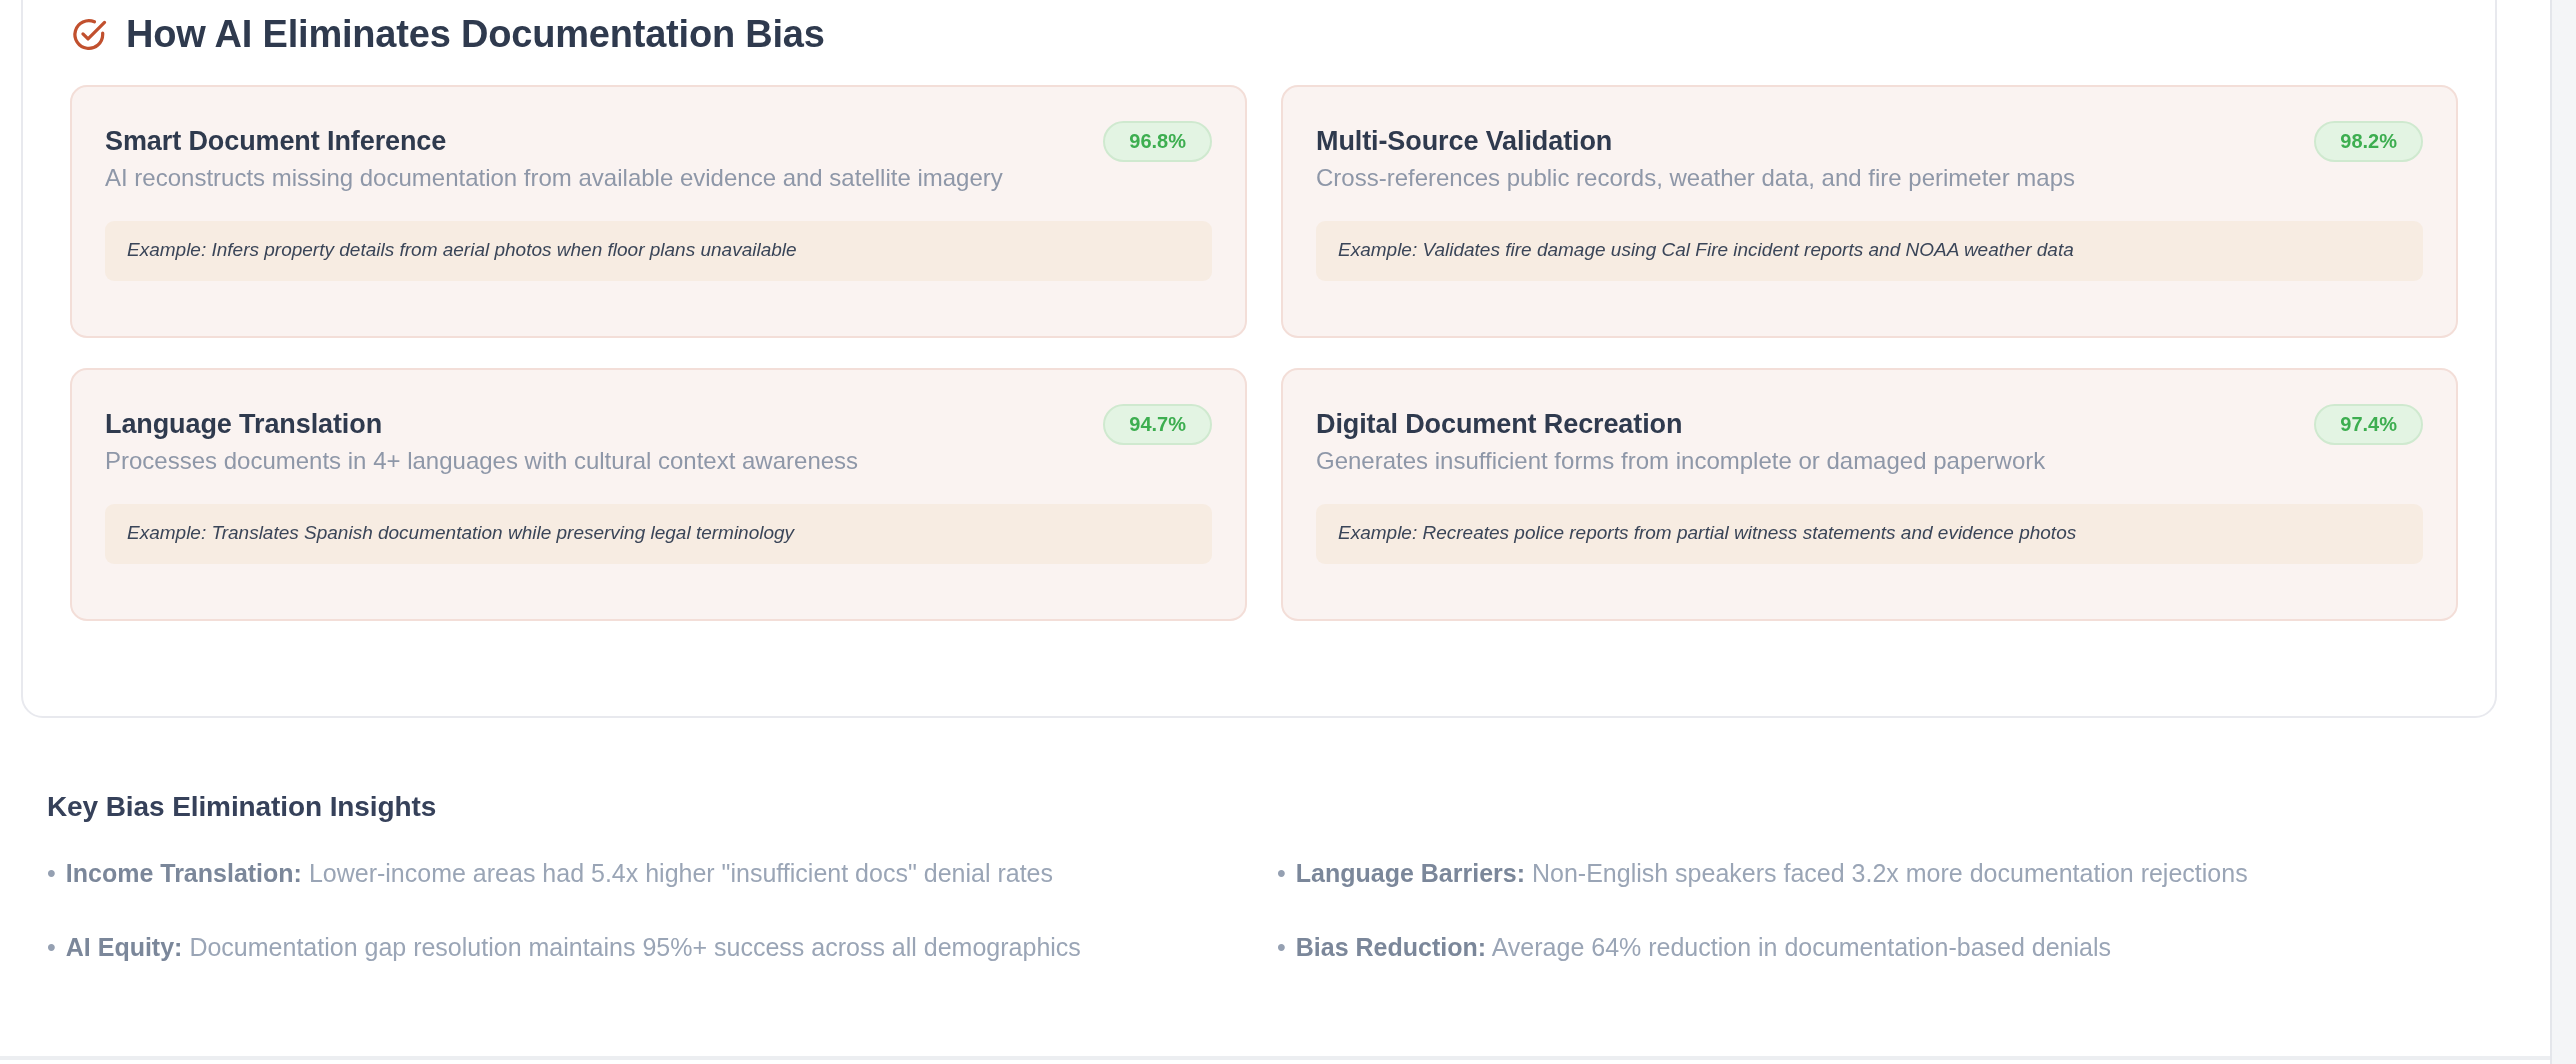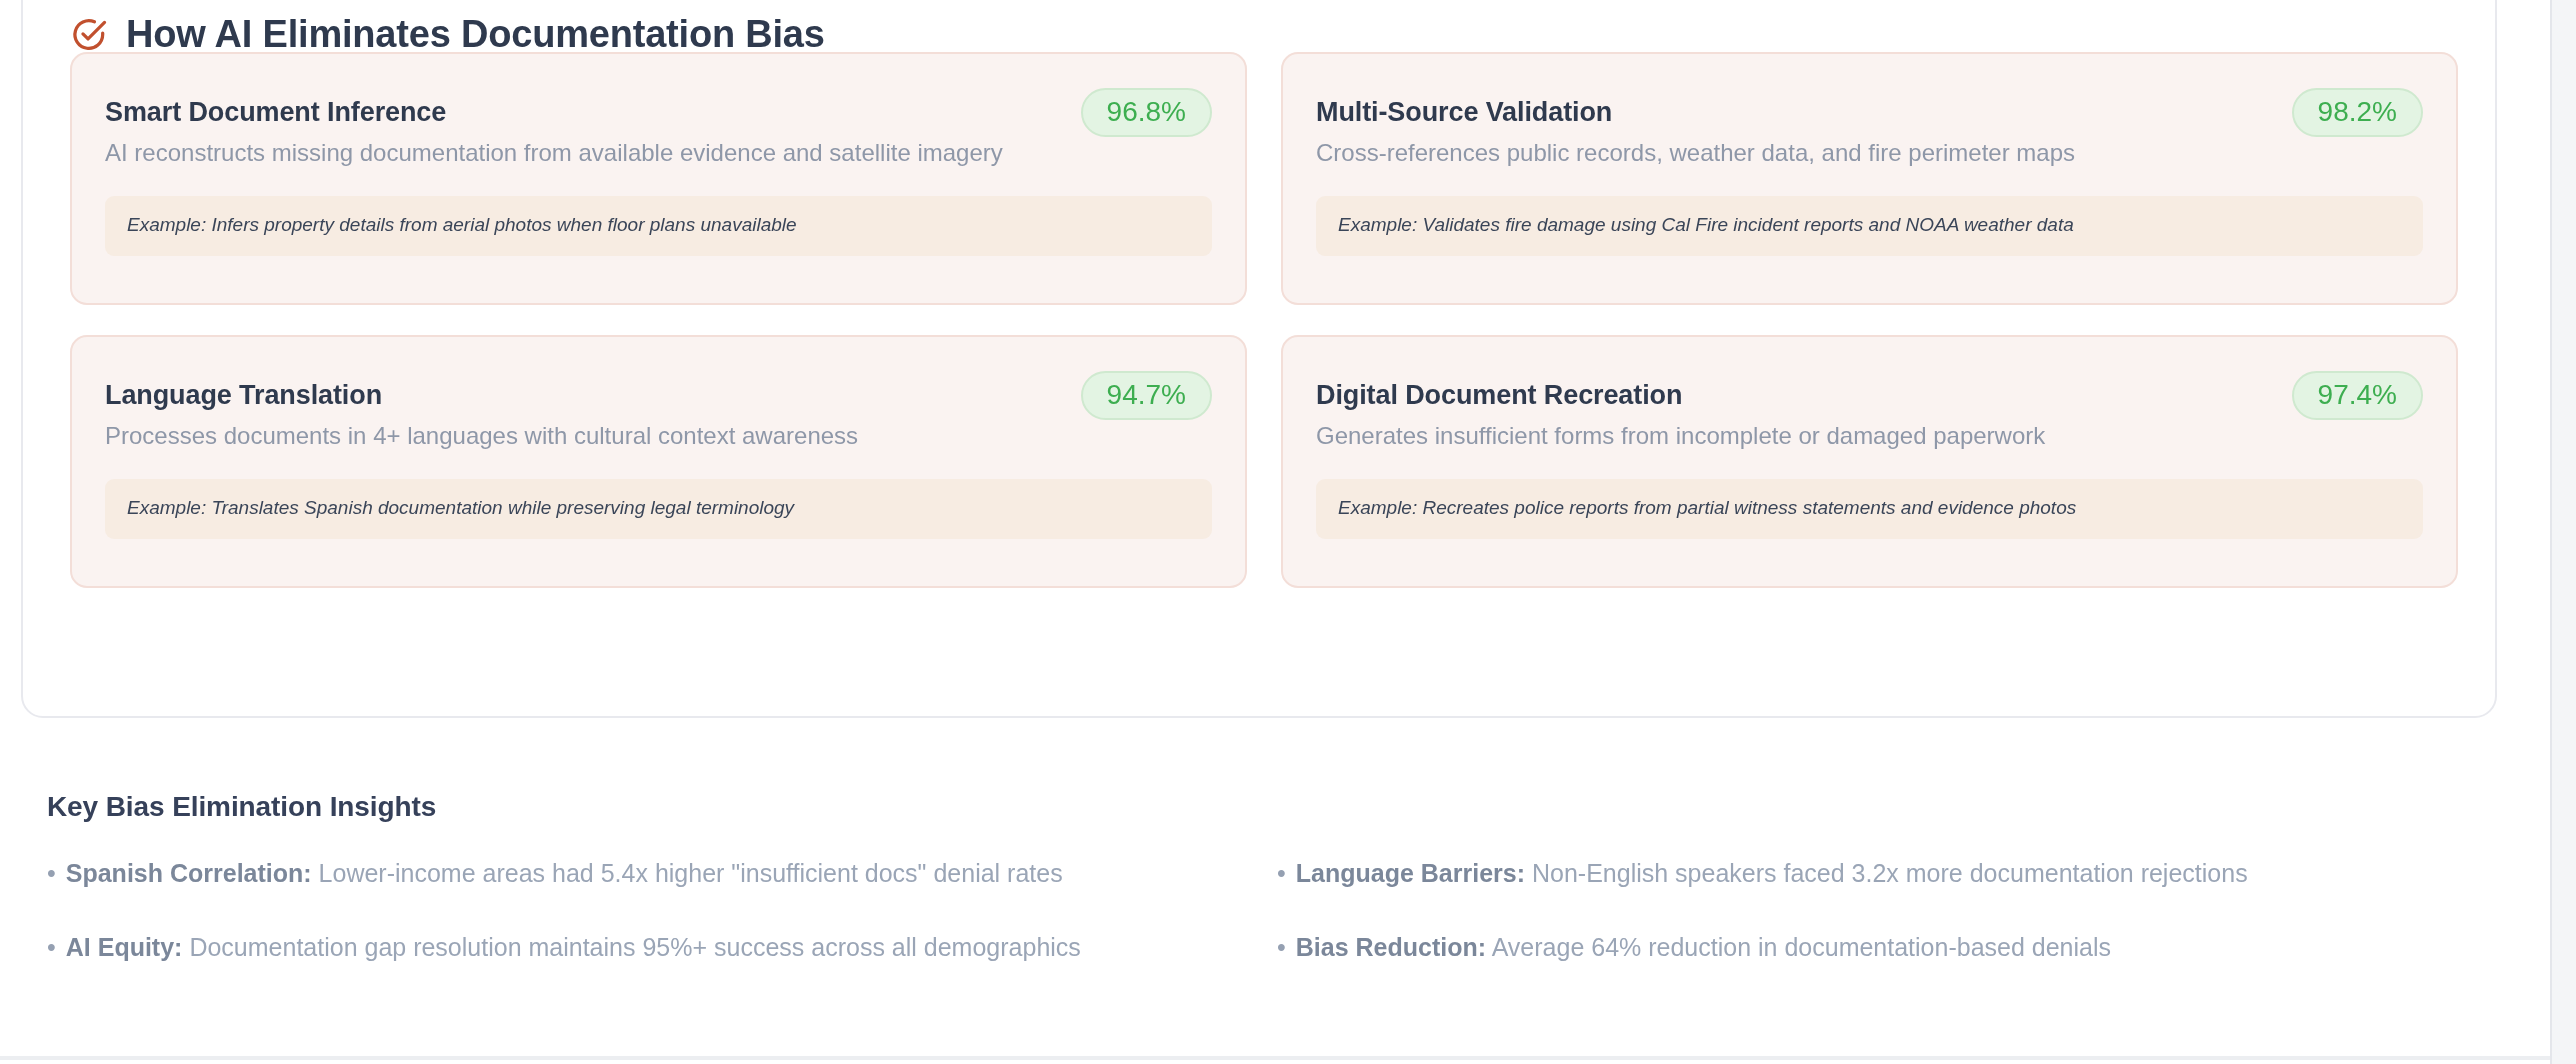--- a/index.html
+++ b/index.html
@@ -82,21 +82,21 @@
     color: #2f3a4e;
     letter-spacing: -0.2px;
     line-height: 1;
     white-space: nowrap;
   }
 
   
   .card-grid {
     position: absolute;
     left: 47px;
-    top: 84px;
+    top: 117px;
     width: 2378px;
     display: grid;
     grid-template-columns: 1177px 1177px;
     column-gap: 34px;
     row-gap: 30px;
   }
 
   .feature-card {
     position: relative;
     background: #faf3f1;
@@ -120,22 +120,22 @@
     letter-spacing: -0.1px;
     line-height: 1.15;
   }
 
   .accuracy-badge {
     flex: 0 0 auto;
     background: #e3f4e3;
     border: 2px solid #cfe9cf;
     border-radius: 988px;
     color: #3dae50;
-    font-size: 28px;
-    font-weight: normal;
+    font-size: 20px;
+    font-weight: bold;
     padding: 8px 24px 9px 24px;
     line-height: 1;
     white-space: nowrap;
   }
 
   .card-desc {
     font-size: 24px;
     color: #8e97a8;
     line-height: 1.35;
   }
@@ -271,21 +271,21 @@
       </div>
     </section>
 
     <section class="insights">
       <h2 class="insights-heading">Key Bias Elimination Insights</h2>
 
       <div class="insights-grid">
 
         <div class="insight-item">
           <span class="insight-bullet">•</span>
-          <span><span class="insight-label">Spanish Correlation:</span> <span class="insight-text">Lower-income areas had 5.4x higher "insufficient docs" denial rates</span></span>
+          <span><span class="insight-label">Income Translation:</span> <span class="insight-text">Lower-income areas had 5.4x higher "insufficient docs" denial rates</span></span>
         </div>
 
         <div class="insight-item">
           <span class="insight-bullet">•</span>
           <span><span class="insight-label">Language Barriers:</span> <span class="insight-text">Non-English speakers faced 3.2x more documentation rejections</span></span>
         </div>
 
         <div class="insight-item">
           <span class="insight-bullet">•</span>
           <span><span class="insight-label">AI Equity:</span> <span class="insight-text">Documentation gap resolution maintains 95%+ success across all demographics</span></span>

